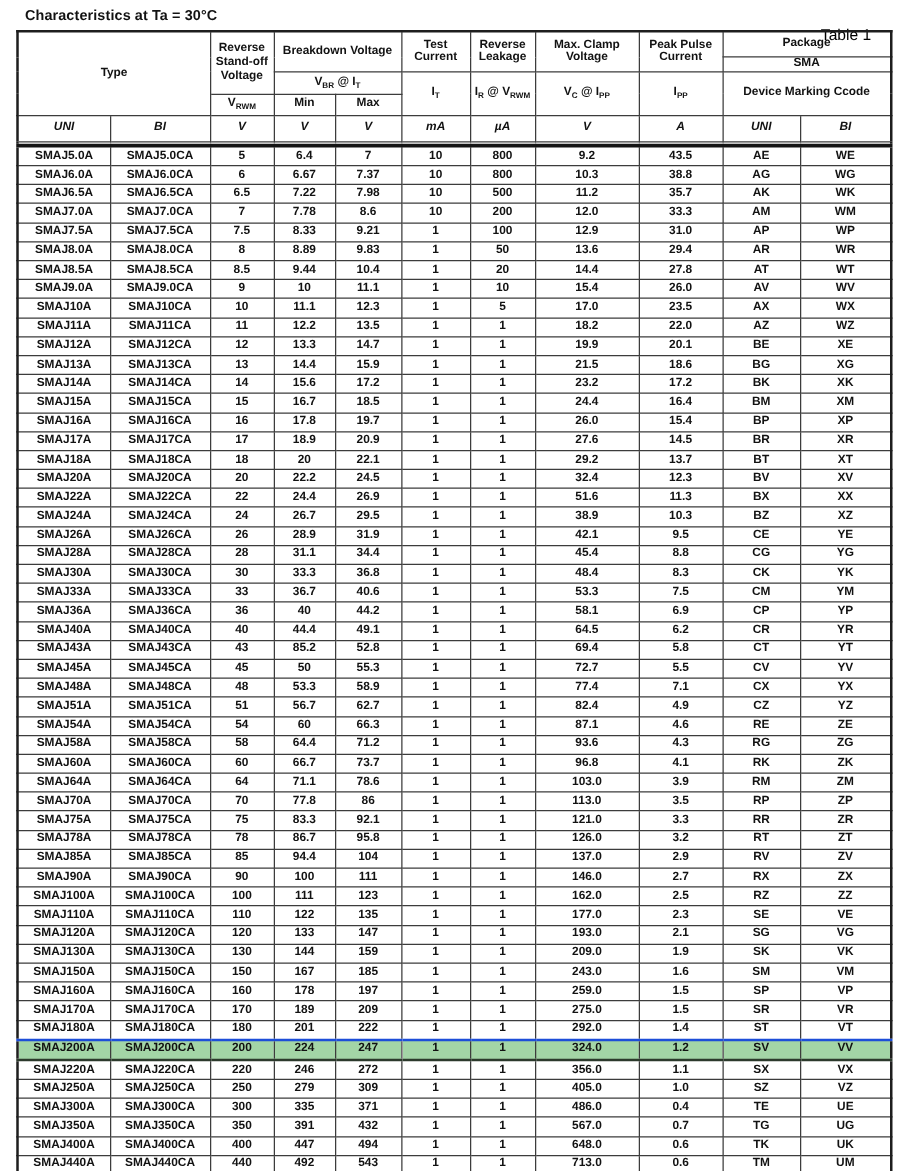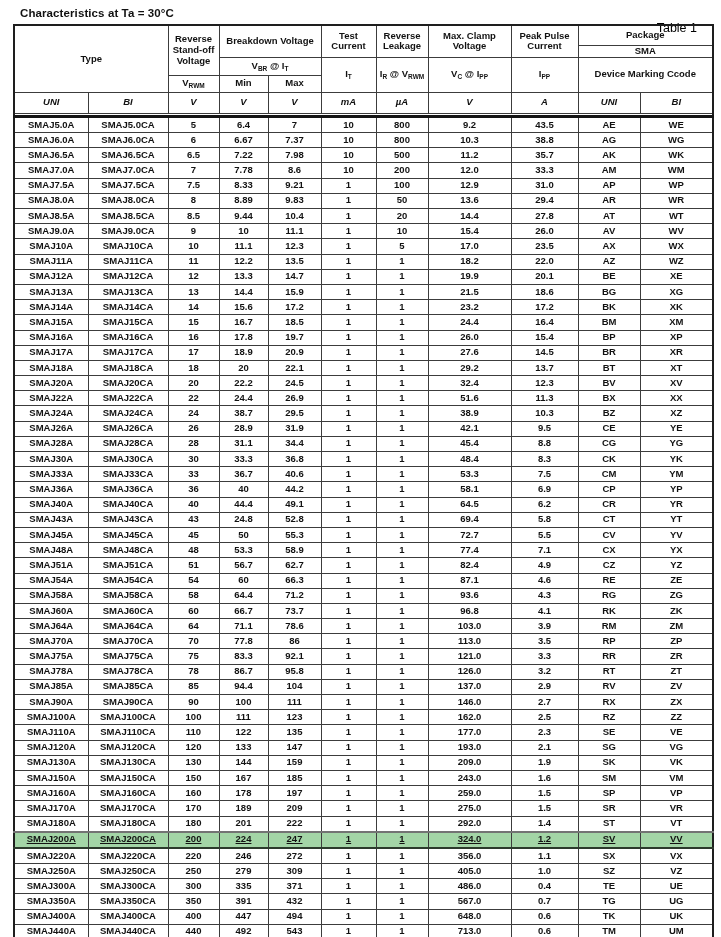--- a/index.html
+++ b/index.html
@@ -41,23 +41,22 @@
   sub { font-size:6.5px; font-weight:bold; vertical-align:-2px; letter-spacing:0; }
   tr.sep-row td {
     height:1px; padding:0;
     border-top:1px solid #3c3c3c;
     border-bottom:3px solid #141414;
     border-left:2px solid #1e1e1e; border-right:2px solid #1e1e1e;
     background:#ffffff;
   }
   tbody.data td { height:14.2px; font-size:9.5px; }
   tbody.data tr.highlight td {
-    border-top:2px solid #737373;
+    border-top:2px solid #1d4ed8;
     border-bottom:2px solid #2c3a2c;
-    text-decoration:underline;
   }
 </style>
 </head>
 <body>
 
 <div class="page-title">Characteristics at Ta = 30°C</div>
 <div class="table-label">Table 1</div>
 
 <table class="spec">
   <colgroup>
@@ -362,21 +361,21 @@
         <td>1</td>
         <td>51.6</td>
         <td>11.3</td>
         <td>BX</td>
         <td>XX</td>
       </tr>
       <tr>
         <td>SMAJ24A</td>
         <td>SMAJ24CA</td>
         <td>24</td>
-        <td>38.7</td>
+        <td>26.7</td>
         <td>29.5</td>
         <td>1</td>
         <td>1</td>
         <td>38.9</td>
         <td>10.3</td>
         <td>BZ</td>
         <td>XZ</td>
       </tr>
       <tr>
         <td>SMAJ26A</td>
@@ -453,21 +452,21 @@
         <td>1</td>
         <td>64.5</td>
         <td>6.2</td>
         <td>CR</td>
         <td>YR</td>
       </tr>
       <tr>
         <td>SMAJ43A</td>
         <td>SMAJ43CA</td>
         <td>43</td>
-        <td>24.8</td>
+        <td>85.2</td>
         <td>52.8</td>
         <td>1</td>
         <td>1</td>
         <td>69.4</td>
         <td>5.8</td>
         <td>CT</td>
         <td>YT</td>
       </tr>
       <tr>
         <td>SMAJ45A</td>

